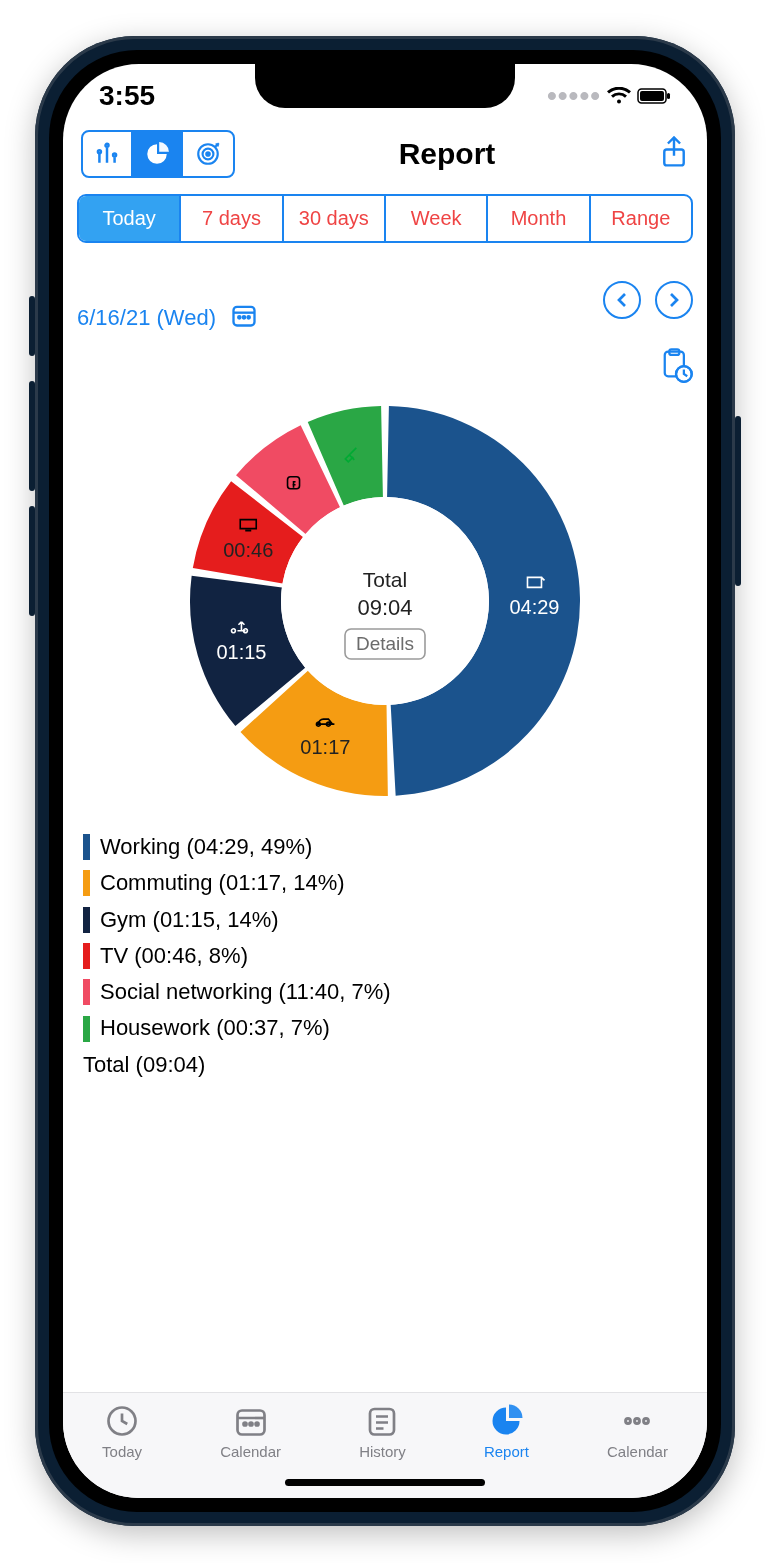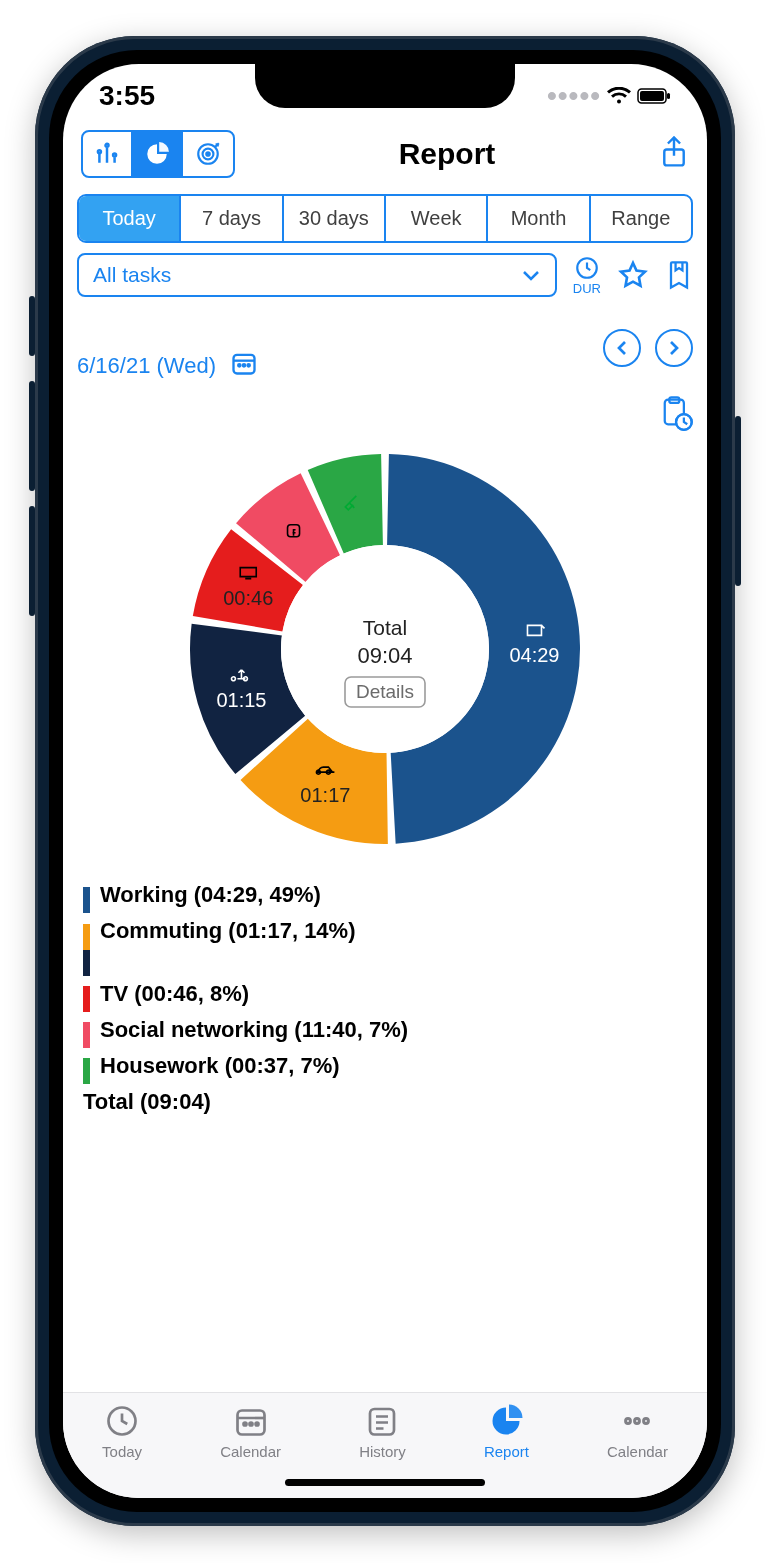--- a/index.html
+++ b/index.html
@@ -39,21 +39,21 @@
 .header { display:flex; align-items:center; justify-content:space-between; padding:6px 18px 10px; }
 .view-toggle { display:flex; border:2px solid #1a84f0; border-radius:8px; overflow:hidden; }
 .view-toggle .vt { width:50px; height:44px; display:flex; align-items:center; justify-content:center; color:#1a84f0; border-right:2px solid #1a84f0; }
 .view-toggle .vt:last-child { border-right:none; }
 .view-toggle .vt.active { background:#1a84f0; color:#fff; }
 .title { font-size:30px; font-weight:600; }
 .share { color:#1a84f0; }
 
 
 .range-tabs { display:flex; margin:6px 14px 10px; border:2px solid #1a84f0; border-radius:9px; overflow:hidden; }
-.range-tabs .rt { flex:1; text-align:center; padding:11px 0; font-size:20px; color:#404040; border-right:2px solid #1a84f0; }
+.range-tabs .rt { flex:1; text-align:center; padding:11px 0; font-size:20px; color:#ef4444; border-right:2px solid #1a84f0; }
 .range-tabs .rt:last-child { border-right:none; }
 .range-tabs .rt.active { background:#33a2f2; color:#fff; }
 
 
 .filter-row { display:flex; align-items:center; gap:16px; padding:0 14px 4px; }
 .task-select { flex:1; display:flex; align-items:center; justify-content:space-between; border:2px solid #1a84f0; border-radius:8px; padding:8px 14px; color:#1a84f0; font-size:21px; }
 .icon-btn { color:#1a84f0; display:flex; flex-direction:column; align-items:center; }
 .icon-btn .lbl { font-size:13px; }
 
 
@@ -64,21 +64,21 @@
 
 
 .tool-row { display:flex; justify-content:flex-end; padding:6px 14px 0; }
 
 
 .chart { display:flex; justify-content:center; padding:4px 0 8px; }
 .chart svg { width:420px; height:420px; }
 
 
 .legend { padding:10px 20px 0; font-size:22px; line-height:1.65; }
-.legend .row { display:flex; align-items:flex-end; gap:10px;font-weight:bold; }
+.legend .row { display:flex; align-items:center; gap:10px; }
 .legend .swatch { width:7px; height:26px; }
 
 
 .tabbar { position:absolute; bottom:0; left:0; right:0; height:106px; background:#f7f7f9; border-top:1px solid #e2e2e5; display:flex; justify-content:space-around; align-items:flex-start; padding-top:10px; }
 .tab { display:flex; flex-direction:column; align-items:center; gap:4px; font-size:15px; color:#808086; }
 .tab.active { color:#1a84f0; }
 .tab svg { width:36px; height:36px; }
 
 
 .center-total { font-size:21px; fill:#222; }
@@ -150,46 +150,20 @@
 
     <div class="range-tabs">
       <div class="rt active">Today</div>
       <div class="rt">7 days</div>
       <div class="rt">30 days</div>
       <div class="rt">Week</div>
       <div class="rt">Month</div>
       <div class="rt">Range</div>
     </div>
 
-    <div class="filter-row">
-      <div class="task-select">
-        <span>All tasks</span>
-        <svg width="20" height="14" viewBox="0 0 20 14" fill="none" stroke="#1a84f0" stroke-width="2.5">
-            <path d="M3 4l7 7 7-7"></path>
-          </svg>
-      </div>
-      <div class="icon-btn">
-        <svg width="26" height="26" viewBox="0 0 24 24" fill="none" stroke="#1a84f0" stroke-width="2">
-            <circle cx="12" cy="12" r="9"></circle>
-            <path d="M12 7v5l3 2"></path>
-          </svg>
-        <span class="lbl">DUR</span>
-      </div>
-      <div class="icon-btn">
-        <svg width="32" height="32" viewBox="0 0 24 24" fill="none" stroke="#1a84f0" stroke-width="2">
-            <path d="M12 3l2.6 5.6L21 9.5l-4.5 4.3L17.6 20 12 17l-5.6 3 1.1-6.2L3 9.5l6.4-.9L12 3z"></path>
-          </svg>
-      </div>
-      <div class="icon-btn">
-        <svg width="28" height="32" viewBox="0 0 24 28" fill="none" stroke="#1a84f0" stroke-width="2">
-            <path d="M6 3h12a1 1 0 011 1v21l-7-4-7 4V4a1 1 0 011-1z"></path>
-            <path d="M9 3v7l3-2 3 2V3"></path>
-          </svg>
-      </div>
-    </div>
 
     <div class="date-row">
       <div class="left">
         <span>6/16/21 (Wed)</span>
         <span>
           <svg width="28" height="28" viewBox="0 0 24 24" fill="none" stroke="#1a84f0" stroke-width="2">
               <rect x="3" y="5" width="18" height="16" rx="3"></rect>
               <path d="M3 10h18"></path>
               <circle cx="8" cy="14" r="1" fill="#1a84f0"></circle>
               <circle cx="12" cy="14" r="1" fill="#1a84f0"></circle>
@@ -286,20 +260,21 @@
         <div class="row">
           <span class="swatch" style="background:#1b538d"></span>
           <span>Working (04:29, 49%)</span>
         </div>
         <div class="row">
           <span class="swatch" style="background:#f59c12"></span>
           <span>Commuting (01:17, 14%)</span>
         </div>
         <div class="row">
           <span class="swatch" style="background:#112341"></span>
+          <span>Gym (01:15, 14%)</span>
         </div>
         <div class="row">
           <span class="swatch" style="background:#e51d1d"></span>
           <span>TV (00:46, 8%)</span>
         </div>
         <div class="row">
           <span class="swatch" style="background:#f04b63"></span>
           <span>Social networking (11:40, 7%)</span>
         </div>
         <div class="row">

